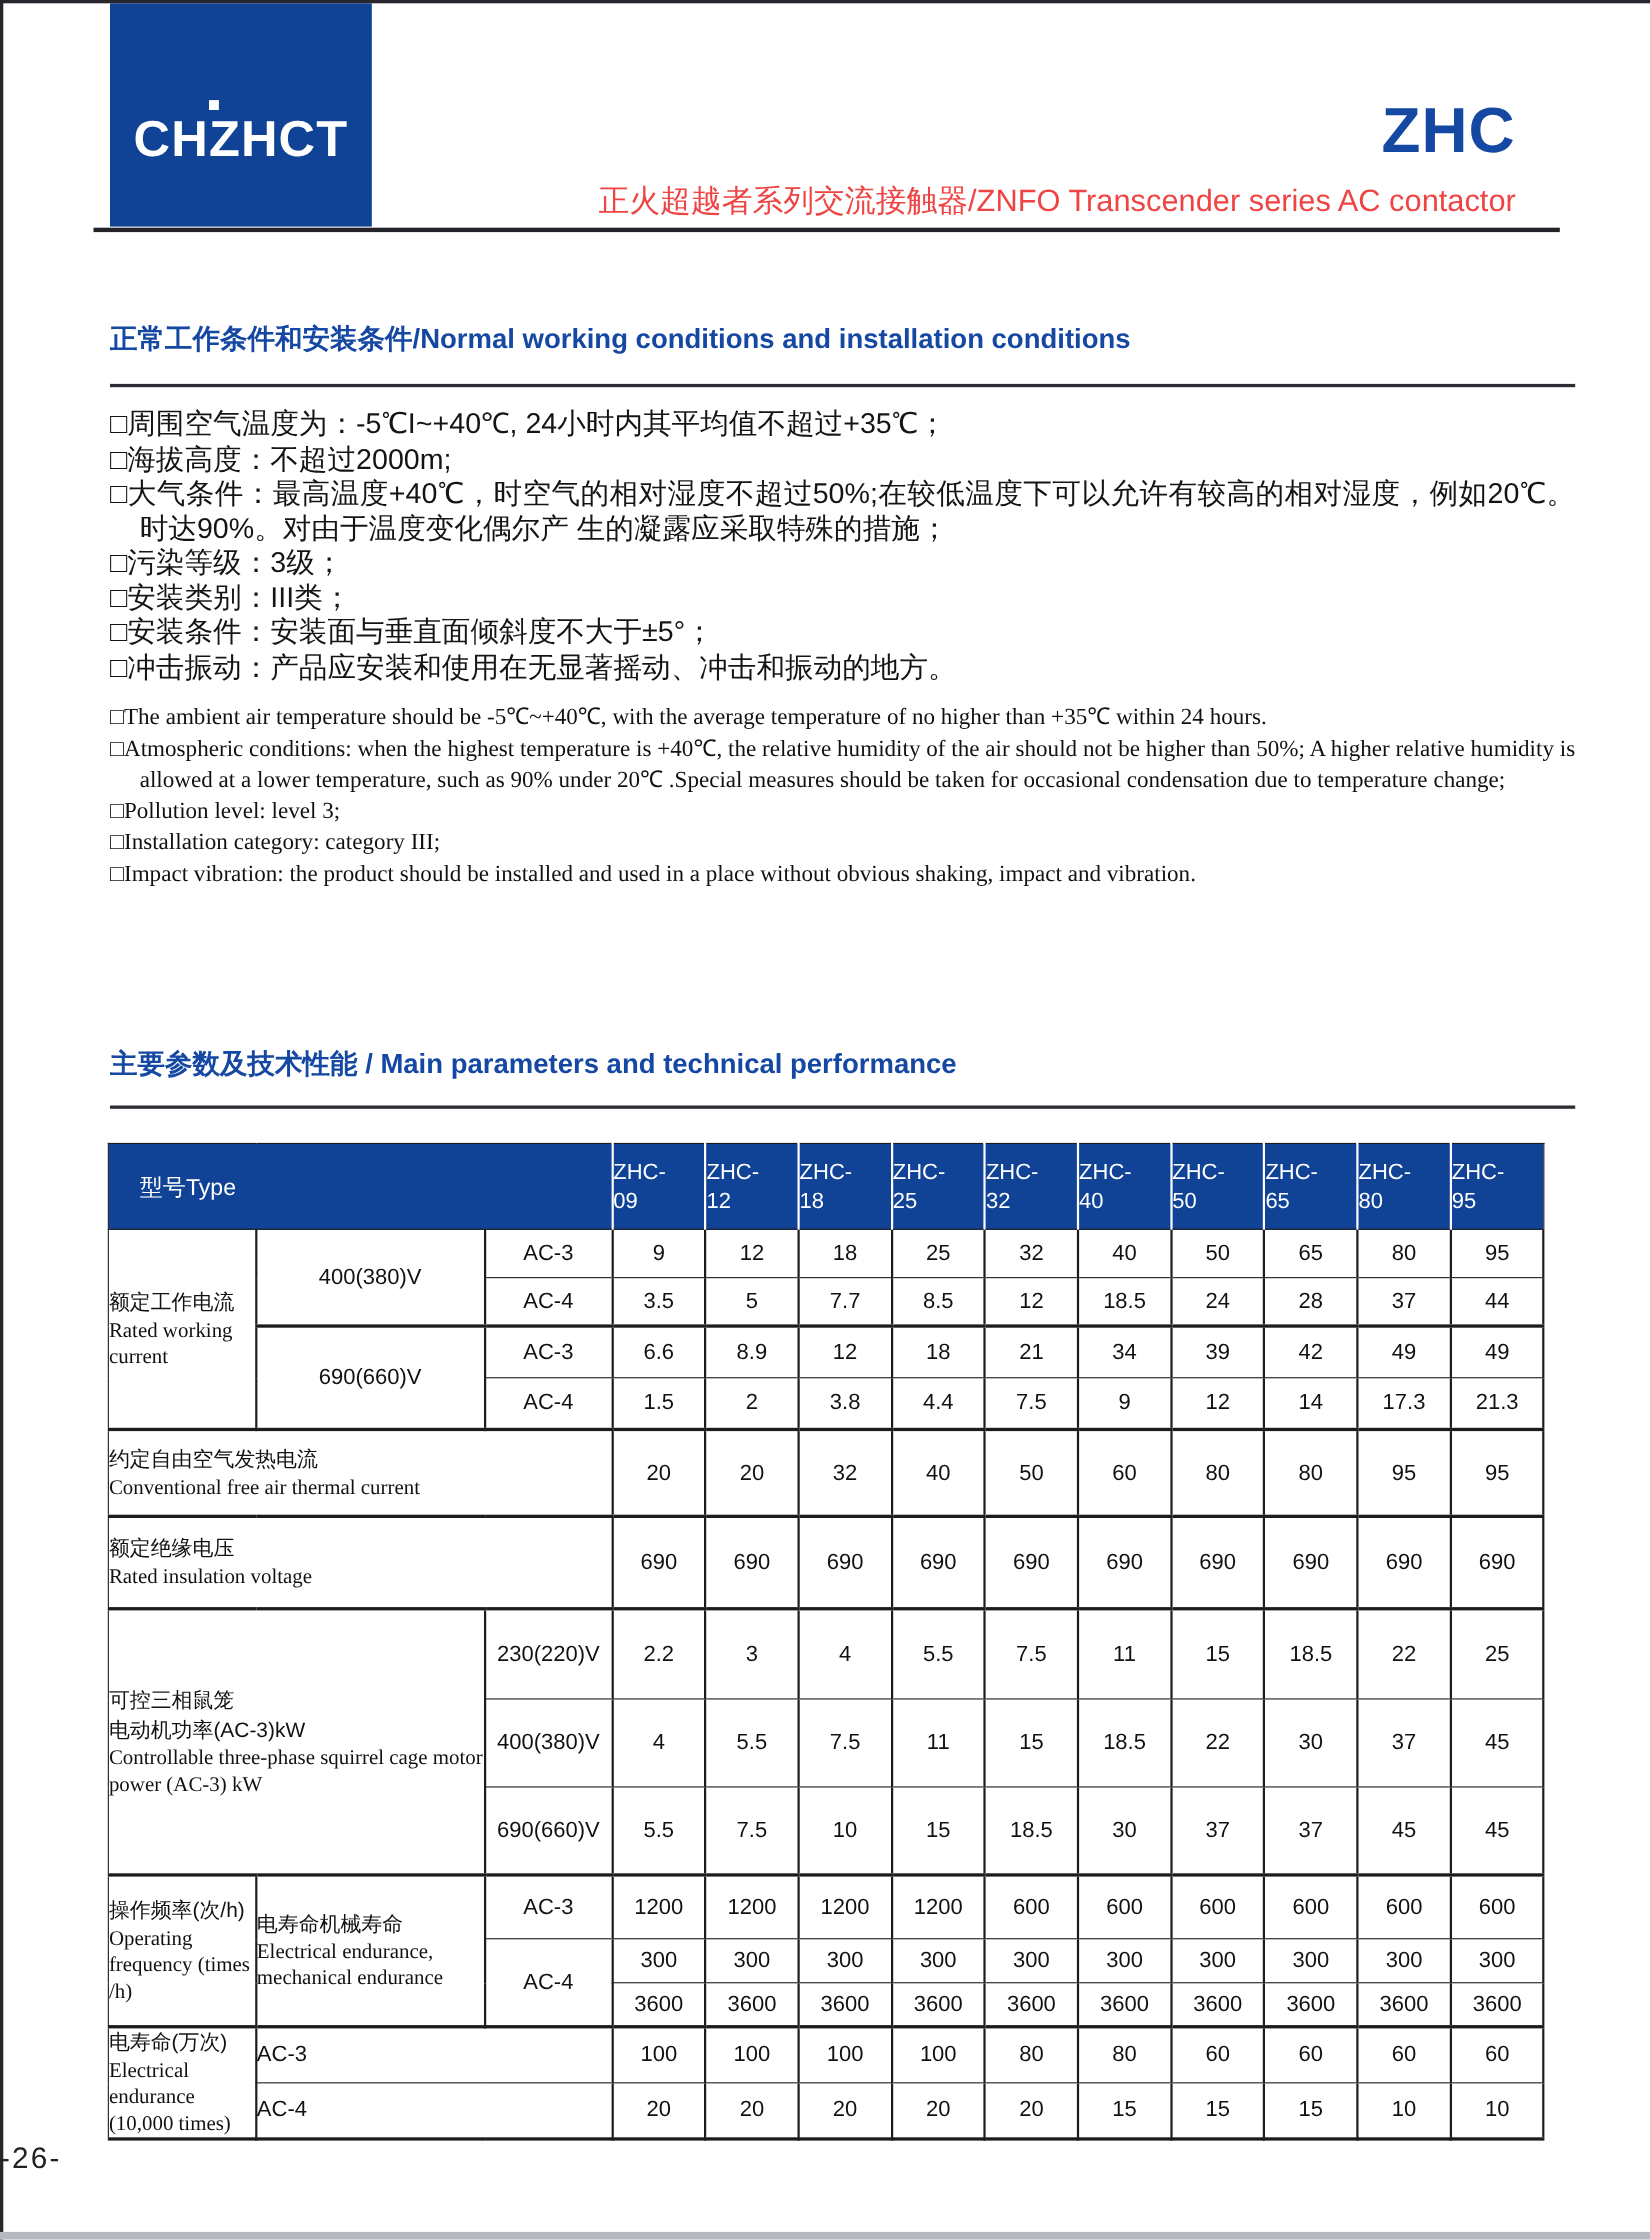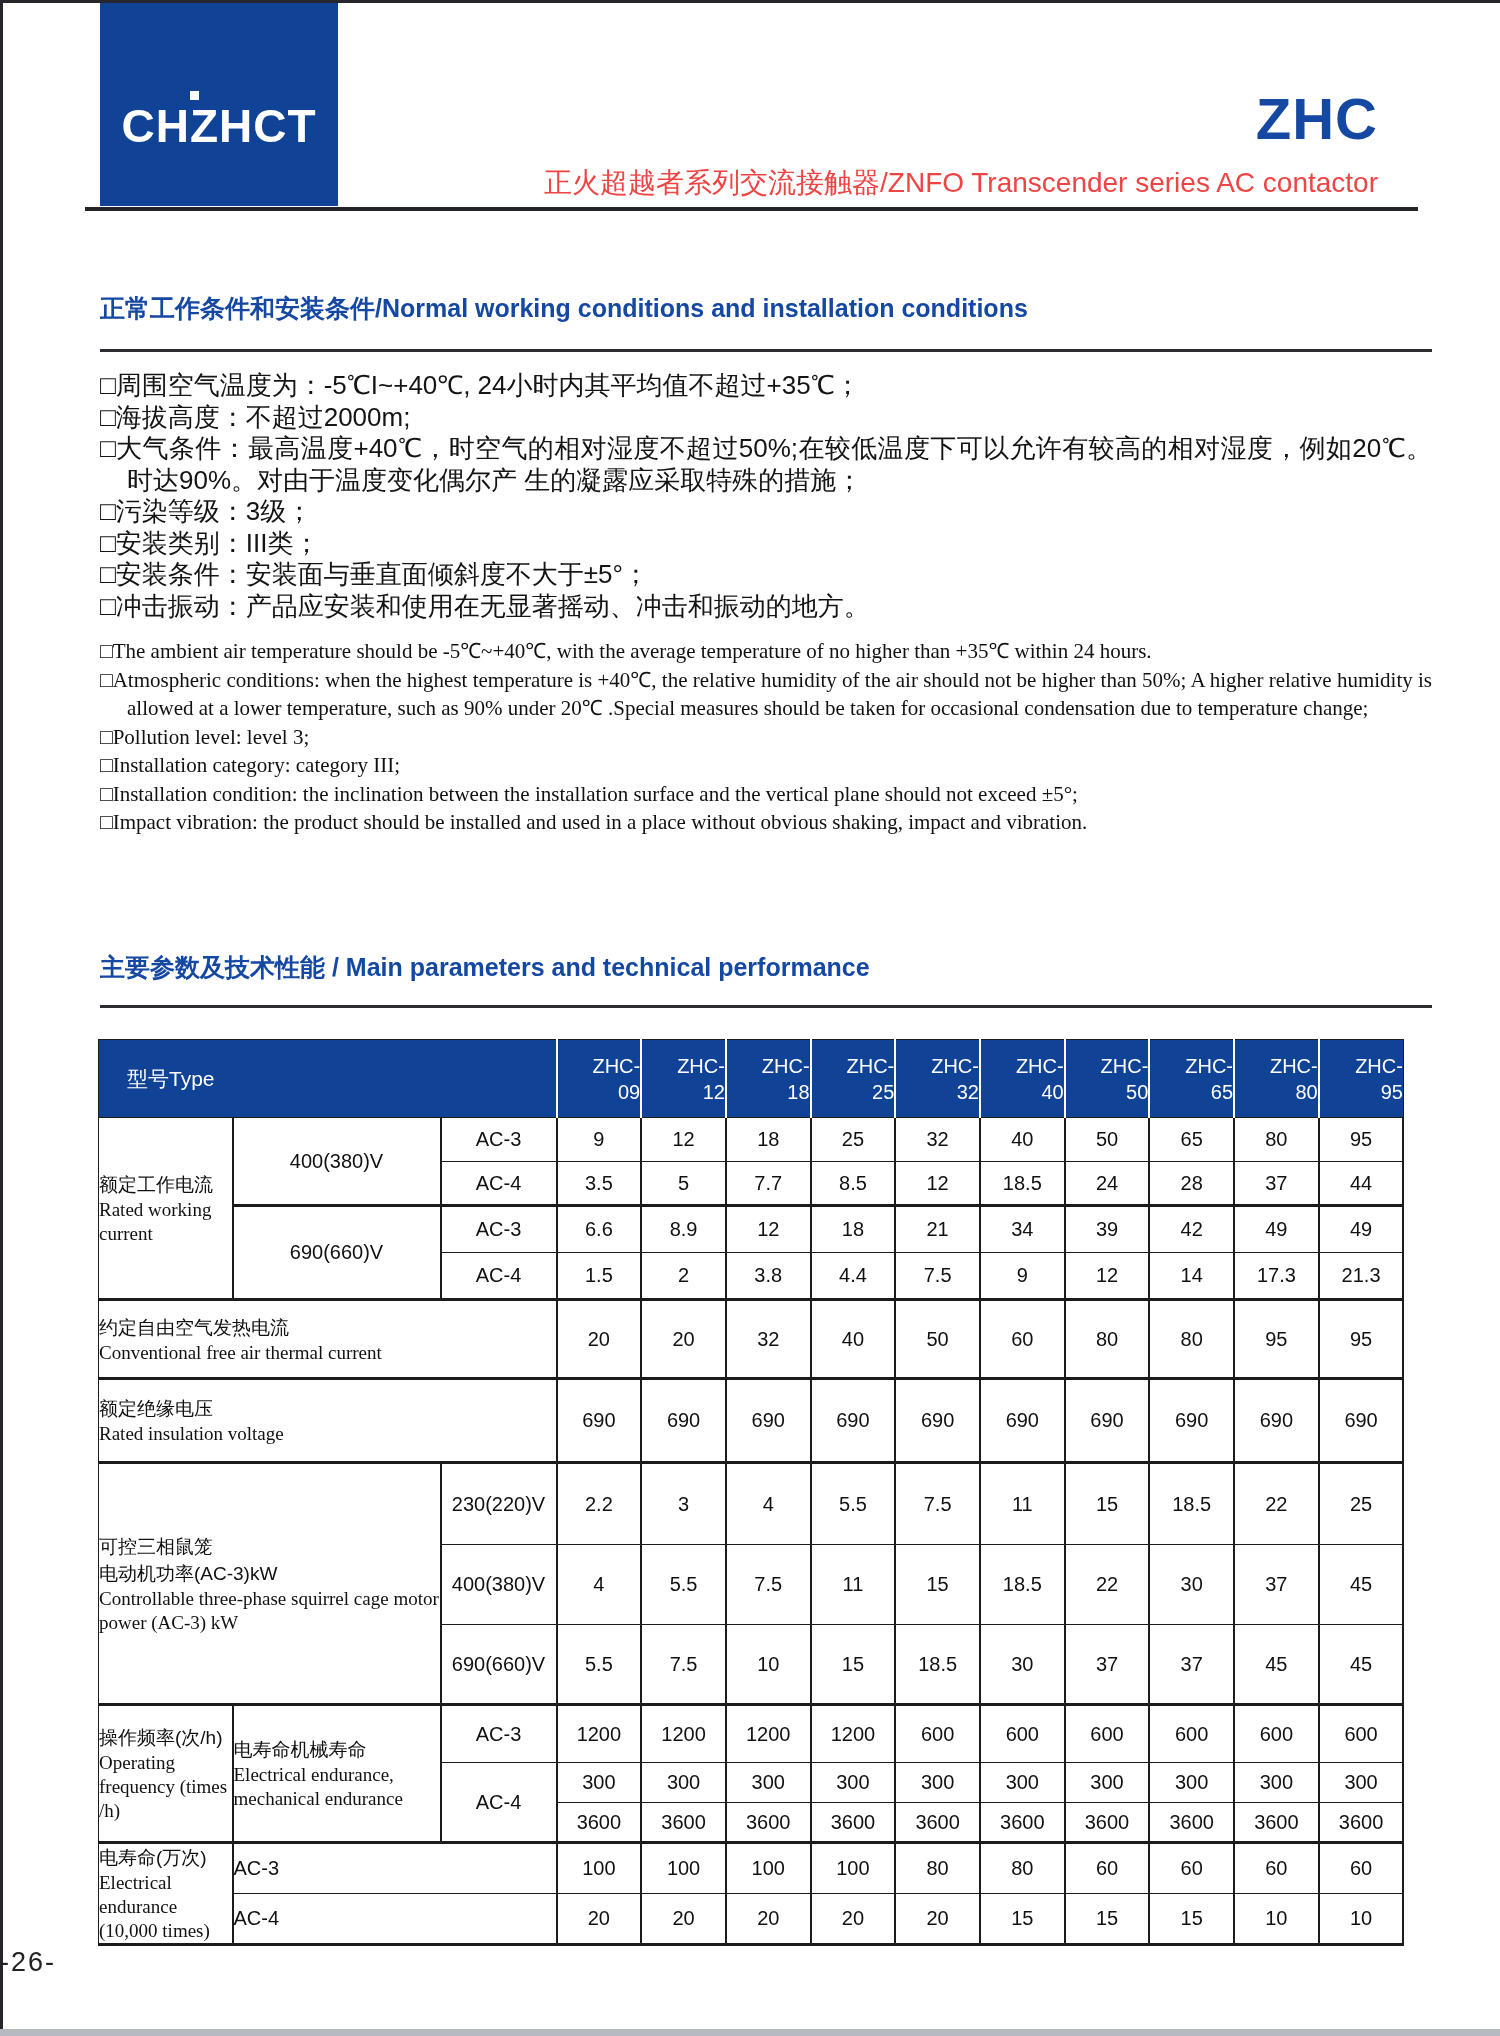--- a/index.html
+++ b/index.html
@@ -34,21 +34,21 @@
   .li{padding-left:27px;text-indent:-27px;text-align:justify;}
   .intro{margin-top:24px;font-size:21.5px;color:#161616;}
 
   
   .spec-table{position:absolute;left:98px;top:1039px;width:1305px;border-collapse:collapse;
               table-layout:fixed;border:1px solid #1c1c1c;border-bottom-width:3px;}
   .spec-table thead tr{height:78px;}
   .spec-table thead th{background:#104296;color:#fff;font-weight:normal;border:none;
                        border-left:2px solid #fff;vertical-align:middle;padding:0;}
   .spec-table thead th.type{border-left:none;text-align:left;padding-left:28px;font-size:21px;}
-  .spec-table thead th.m{font-size:20px;text-align:right;}
+  .spec-table thead th.m{font-size:20px;text-align:left;}
   .spec-table thead th.m span{display:block;line-height:26px;}
   .spec-table td{border:2px solid #1c1c1c;border-top-width:1px;border-bottom-width:1px;
                  padding:0;vertical-align:middle;}
   tr.sep > td{border-top-width:3px;}
   .lab{text-align:left;padding:4px 6px 4px 13px;border-left-width:1px !important;}
   .lab .cn{display:block;font-size:19px;line-height:27px;color:#111;white-space:nowrap;}
   .lab .en{display:block;font-family:"Liberation Serif",serif;font-size:19px;
            line-height:24px;color:#111;}
   .mid{text-align:center;font-size:20px;color:#111;}
   .left2{text-align:left;padding-left:25px;}
@@ -84,21 +84,20 @@
     <div class="li">□污染等级：3级；</div>
     <div class="li">□安装类别：III类；</div>
     <div class="li">□安装条件：安装面与垂直面倾斜度不大于±5°；</div>
     <div class="li">□冲击振动：产品应安装和使用在无显著摇动、冲击和振动的地方。</div>
   </div>
   <div class="en-list">
     <div class="li">□The ambient air temperature should be -5℃~+40℃, with the average temperature of no higher than +35℃ within 24 hours.</div>
     <div class="li">□Atmospheric conditions: when the highest temperature is +40℃, the relative humidity of the air should not be higher than 50%; A higher relative humidity is allowed at a lower temperature, such as 90% under 20℃ .Special measures should be taken for occasional condensation due to temperature change;</div>
     <div class="li">□Pollution level: level 3;</div>
     <div class="li">□Installation category: category III;</div>
-    <div class="li">□Installation condition: the inclination between the installation surface and the vertical plane should not exceed ±5°;</div>
     <div class="li">□Impact vibration: the product should be installed and used in a place without obvious shaking, impact and vibration.</div>
   </div>
 </div>
 
 <div class="section sec2">
   <h2 class="sec-title">主要参数及技术性能 / Main parameters and technical performance</h2>
   <div class="rule"></div>
 </div>
 
 <table class="spec-table">

